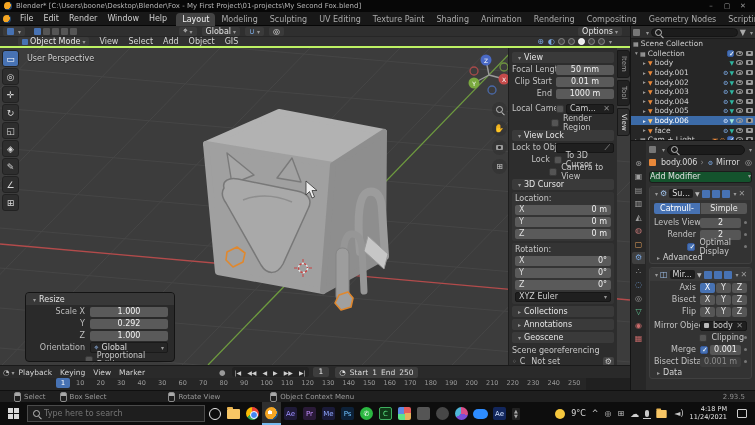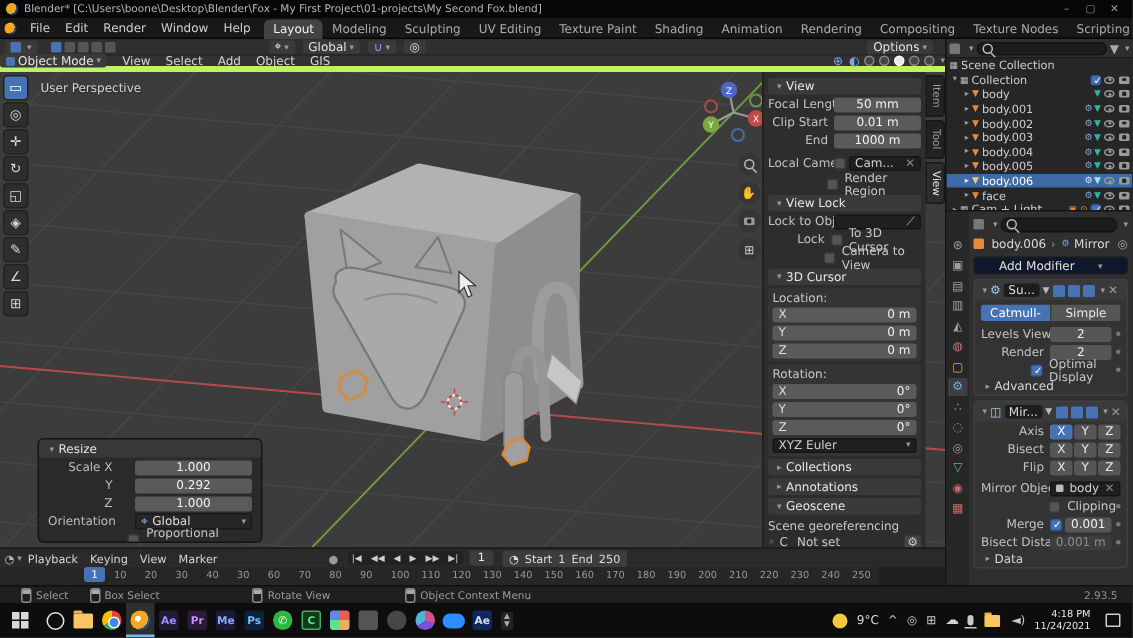--- a/index.html
+++ b/index.html
@@ -16,21 +16,21 @@
 
   
   #topbar{left:0;top:12px;width:755px;height:14px;background:#181818;display:flex;align-items:center;padding:0 3px;border-bottom:1px solid #060606}
   #topbar .menu-item{padding:0 5px;color:#cfcfcf}
   .ws-wrap{display:flex;align-items:flex-end;height:14px;margin-left:4px}
   .ws-wrap .ws{padding:2px 6px;color:#ababab;border-radius:4px 4px 0 0;white-space:nowrap}
   .ws-wrap .ws:first-child{background:#434343;color:#f0f0f0}
 
   
   #vph1{left:0;top:26px;width:630px;height:11px;background:#2f2f2f;display:flex;align-items:center;padding:0 3px;border-bottom:1px solid #262626}
-  #vph2{left:0;top:37px;width:630px;height:11px;background:#313131;display:flex;align-items:center;padding:0 0;border-bottom:4px solid #bef264}
+  #vph2{left:0;top:37px;width:630px;height:11px;background:#313131;display:flex;align-items:center;padding:0 18px;border-bottom:2px solid #bef264}
   .mode-sq{width:7px;height:7px;border-radius:1px;background:#555;margin-right:2px}
   .mode-sq.on{background:#4772b3}
   .hbtn{display:flex;align-items:center;background:#3a3a3a;border-radius:2px;height:9px;padding:0 4px;margin-right:5px;color:#e2e2e2}
   .hmenu{padding:0 5px;color:#d5d5d5}
   .chev{color:#999;font-size:6px;margin-left:2px}
   .shade-dot{width:7px;height:7px;border-radius:50%;border:1px solid #888;margin-left:3px;background:#444}
   .shade-dot.solid{background:#e8e8e8;border-color:#fff}
   .blue{color:#7aa7e0}
 
   
@@ -41,21 +41,21 @@
   .tool{width:17px;height:17px;background:#2d2d2dee;border-radius:3px;display:flex;align-items:center;justify-content:center;color:#d8d8d8;font-size:9px;border:1px solid #222}
   .tool.active{background:#4772b3;color:#fff}
   #gizmo{left:466px;top:52px}
   #navbtns{left:492px;top:102px;display:flex;flex-direction:column;gap:4px}
   .navbtn{width:15px;height:15px;border-radius:50%;background:#30303099;display:flex;align-items:center;justify-content:center;color:#cfcfcf;font-size:8px}
 
   
   #resize-panel{left:25px;top:292px;width:150px;height:70px;background:#2a2a2af5;border:1px solid #141414;border-radius:4px;overflow:hidden}
   #resize-panel .ph{background:#383838;height:12px;display:flex;align-items:center;padding:0 5px;color:#e3e3e3}
   .rp-row{display:flex;align-items:center;height:11px;margin:1px 6px 0}
-  .rp-label{width:58px;text-align:right;padding-right:15px;color:#bdbdbd}
+  .rp-label{width:58px;text-align:right;padding-right:5px;color:#bdbdbd}
   .rp-fld{flex:1;background:#5a5a5a;border-radius:2px;height:10px;line-height:10px;text-align:center;color:#f2f2f2}
   .rp-dd{flex:1;background:#262626;border:1px solid #1a1a1a;border-radius:2px;height:11px;display:flex;align-items:center;padding:0 3px;color:#ddd}
   .cb{width:8px;height:8px;background:#545454;border:1px solid #393939;border-radius:2px;display:inline-block;flex:0 0 auto;position:relative}
   .cb.on{background:#4772b3;border-color:#35589c}
   .cb.on::after{content:"✓";position:absolute;left:1px;top:-1px;font-size:7px;color:#fff}
 
   
   #npanel{left:508px;top:48px;width:109px;height:317px;background:#2d2d2d;border-left:1px solid #1e1e1e;padding:2px 3px;overflow:hidden}
   .np-hdr{background:#3a3a3a;border-radius:2px;height:11px;display:flex;align-items:center;padding:0 4px;color:#e6e6e6;margin-top:2px}
   .np-row{display:flex;align-items:center;height:11px;margin-top:1px}
@@ -101,21 +101,21 @@
 
   
   #props{left:630px;top:140px;width:125px;height:250px;background:#2f2f2f;border-left:1px solid #141414;border-top:1px solid #141414;display:flex}
   #ptabs{width:15px;background:#272727;display:flex;flex-direction:column;align-items:center;padding-top:16px;gap:1.5px}
   .ptab{width:13px;height:12px;display:flex;align-items:center;justify-content:center;font-size:8px;color:#9e9e9e;border-radius:2px 0 0 2px}
   .ptab.active{background:#3f3f3f;color:#7aa7e0}
   #pcontent{flex:1;padding:2px 3px;overflow:hidden}
   .p-search{display:flex;align-items:center;gap:2px;height:13px}
   .p-search .ol-search{height:10px}
   .p-crumb{display:flex;align-items:center;height:13px;color:#d8d8d8;gap:3px}
-  .p-dd{background:#0f172a;border:1px solid #1b1b1b;border-radius:3px;height:12px;display:flex;align-items:center;padding:0 16px;color:#e0e0e0;margin:2px 0}
+  .p-dd{background:#14532d;border:1px solid #1b1b1b;border-radius:3px;height:12px;display:flex;align-items:flex-start;padding:0 0;color:#e0e0e0;margin:2px 0}
   .mod-box{border:1px solid #404040;border-radius:3px;margin-top:3px;background:#333}
   .mod-hdr{display:flex;align-items:center;height:13px;background:#3a3a3a;border-radius:3px 3px 0 0;padding:0 3px;gap:2px}
   .mod-name{background:#1d1d1d;border-radius:2px;height:9px;line-height:9px;padding:0 3px;color:#ddd;min-width:20px}
   .mini{width:8px;height:8px;border-radius:1px;background:#4a4a4a;flex:0 0 auto}
   .mini.on{background:#4772b3}
   .seg{display:flex;margin:3px 4px;height:11px;border-radius:2px;overflow:hidden}
   .seg span{flex:1;background:#565656;color:#e8e8e8;text-align:center;line-height:11px;border-right:1px solid #3c3c3c}
   .seg span:last-child{border-right:none}
   .seg span.on{background:#4772b3;color:#fff}
   .p-row{display:flex;align-items:center;height:11px;margin:1px 4px 0}
@@ -144,21 +144,21 @@
     linear-gradient(#d8d8d8,#d8d8d8) 0 0/5px 5px no-repeat,
     linear-gradient(#d8d8d8,#d8d8d8) 6px 0/5px 5px no-repeat,
     linear-gradient(#d8d8d8,#d8d8d8) 0 6px/5px 5px no-repeat,
     linear-gradient(#d8d8d8,#d8d8d8) 6px 6px/5px 5px no-repeat}
   #tb-search{width:178px;height:17px;background:#1e1e1e;border:1px solid #4a4a4a;display:flex;align-items:center;padding:0 5px;gap:4px}
   #tb-search input{background:none;border:none;outline:none;color:#c9c9c9;font-size:8px;width:100%;font-family:inherit}
   .i-search{width:7px;height:7px;border:1.3px solid #bdbdbd;border-radius:50%;position:relative;flex:0 0 auto}
   .i-search::after{content:"";position:absolute;left:5px;top:5px;width:4px;height:1.3px;background:#bdbdbd;transform:rotate(45deg);transform-origin:0 0}
   .tbapp{width:19px;height:23px;display:flex;align-items:center;justify-content:center;flex:0 0 auto}
   .tbapp.active{background:#2f2f2f;box-shadow:inset 0 -2px 0 #76b9ed}
-  .badge{width:13px;height:13px;border-radius:2px;display:flex;align-items:center;justify-content:center;font-size:7px;font-weight:bold}
+  .badge{width:13px;height:13px;border-radius:2px;display:flex;align-items:center;justify-content:center;font-size:7px;font-weight:normal}
   .cortana{width:12px;height:12px;border:1.5px solid #e8e8e8;border-radius:50%}
   .folder-ic{width:13px;height:10px;background:#f8c665;border-radius:1px;position:relative}
   .folder-ic::before{content:"";position:absolute;left:0;top:-2px;width:6px;height:2px;background:#e8b34f;border-radius:1px 1px 0 0}
   .chrome-ic{width:13px;height:13px;border-radius:50%;background:conic-gradient(#ea4335 0 33%,#34a853 33% 66%,#fbbc05 66% 100%);position:relative}
   .chrome-ic::after{content:"";position:absolute;left:3.5px;top:3.5px;width:6px;height:6px;border-radius:50%;background:#4285f4;border:1px solid #fff}
   .blender-ic{width:13px;height:13px;border-radius:50%;background:radial-gradient(circle at 38% 42%,#fff 0 18%,#f5a623 19% 60%,#265787 61% 100%)}
   .whatsapp-ic{width:13px;height:13px;border-radius:50%;background:#2bb741;display:flex;align-items:center;justify-content:center;color:#fff;font-size:7px}
   .gray-ic{width:13px;height:13px;border-radius:2px;background:#555}
   .photos-ic{width:13px;height:13px;border-radius:2px;background:conic-gradient(#e45c5c 0 25%,#e4b15c 25% 50%,#5ce48a 50% 75%,#5c8ae4 75% 100%)}
   .media-ic{width:13px;height:13px;border-radius:50%;background:conic-gradient(#d94f8a 0 30%,#7a4fd9 30% 65%,#4fb6d9 65% 100%)}
@@ -198,21 +198,21 @@
   <span class="ws-wrap">
       <span class="ws">Layout</span>
       <span class="ws">Modeling</span>
       <span class="ws">Sculpting</span>
       <span class="ws">UV Editing</span>
       <span class="ws">Texture Paint</span>
       <span class="ws">Shading</span>
       <span class="ws">Animation</span>
       <span class="ws">Rendering</span>
       <span class="ws">Compositing</span>
-      <span class="ws">Texture Nodes</span>
+      <span class="ws">Geometry Nodes</span>
       <span class="ws">Scripting</span>
     </span>
 
 </div>
 
 <div id="vph1" class="abs">
   <span class="hbtn">
     <span class="mode-sq on"></span>
     <span class="chev">▾</span>
   </span>
@@ -857,20 +857,24 @@
       <span class="hint">Select</span>
       <span class="hint">Box Select</span>
       <span class="hint">Rotate View</span>
       <span class="hint">Object Context Menu</span>
     </span>
   <span id="version">2.93.5</span>
 </div>
 
 <div id="taskbar" class="abs">
   <span class="win-logo"></span>
+  <div id="tb-search">
+    <span class="i-search"></span>
+    <input placeholder="Type here to search" style="">
+  </div>
   <span class="tbapp">
       <span class="cortana"></span>
     </span>
   <span class="tbapp">
       <span class="folder-ic"></span>
     </span>
   <span class="tbapp">
       <span class="chrome-ic"></span>
     </span>
   <span class="tbapp active">

